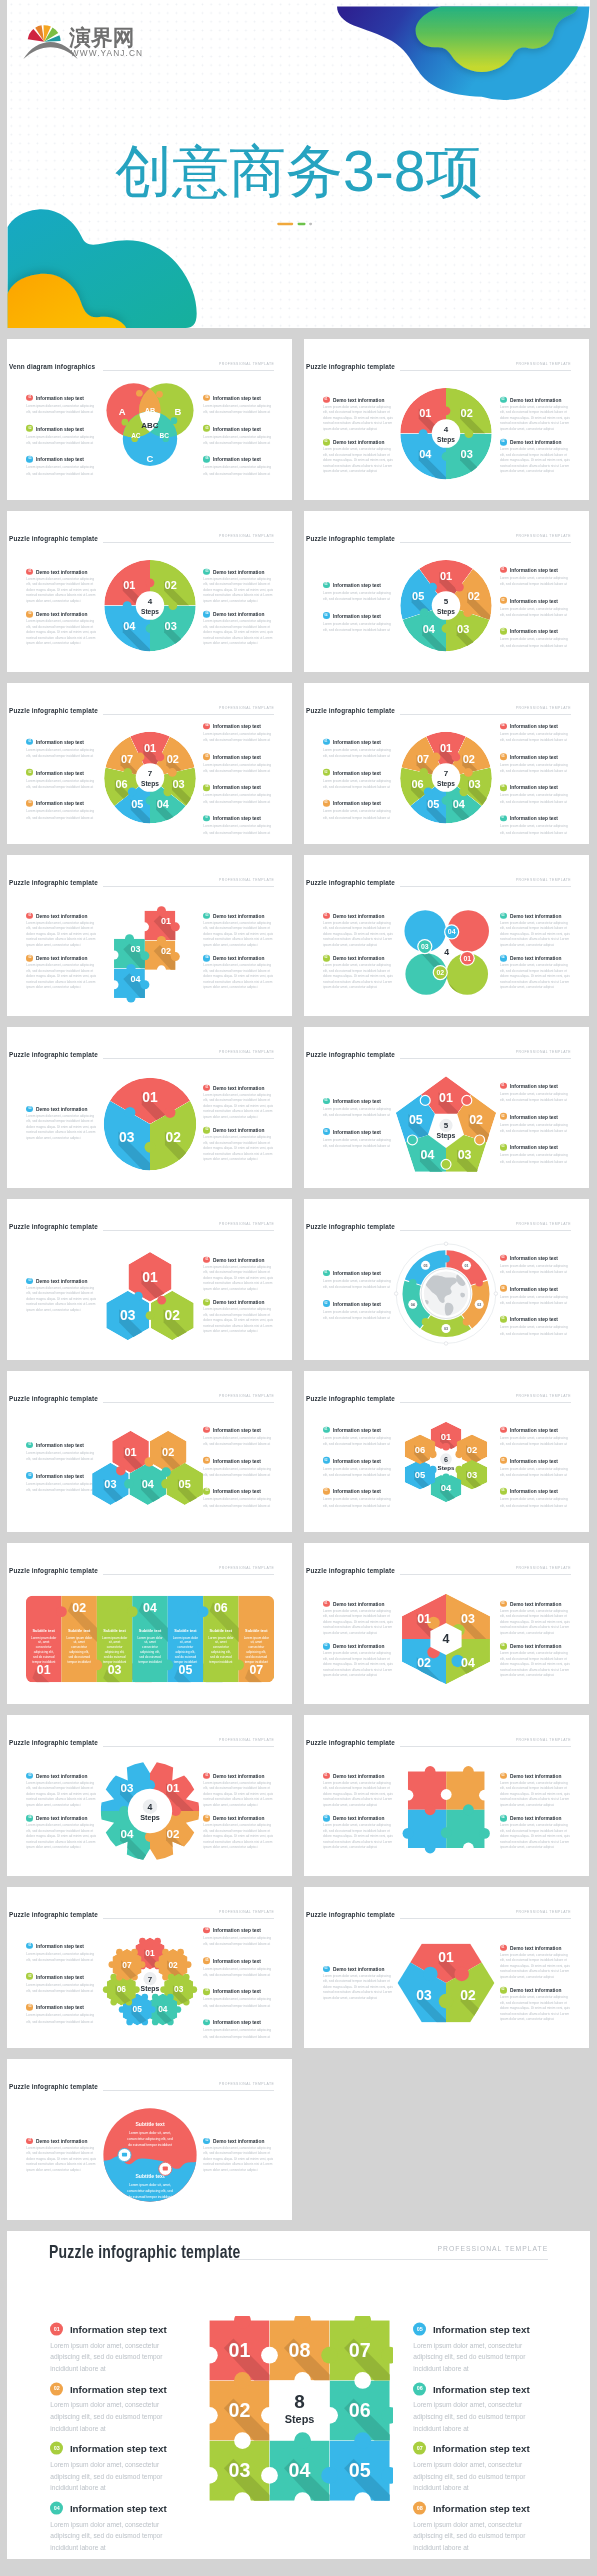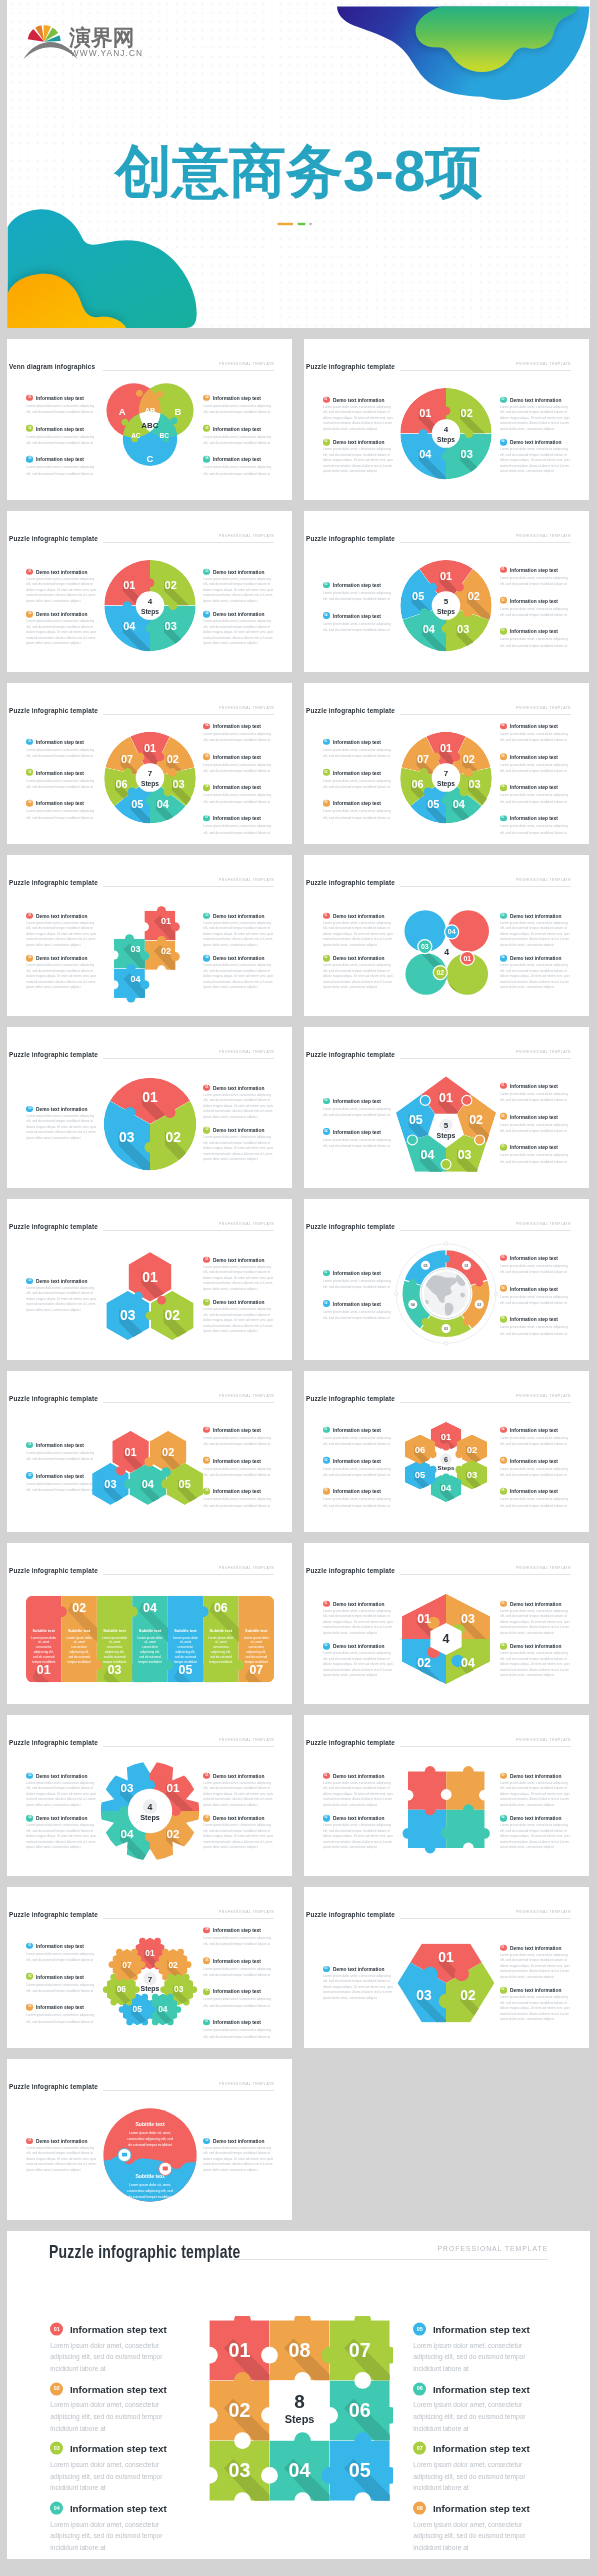--- a/index.html
+++ b/index.html
@@ -4,21 +4,21 @@
 <style>
   html,body{margin:0;padding:0;}
   body{width:597px;background:#d3d3d3;font-family:"Liberation Sans",sans-serif;}
   .page{position:relative;width:597px;padding-bottom:6.6px;}
   
   .cover{position:relative;margin:0 7.3px;width:583px;height:328px;background:#fff;overflow:hidden;}
   .cover-dots{position:absolute;left:0;top:0;width:583px;height:328px;
     background-image:radial-gradient(#eceff3 0.9px, transparent 1px);background-size:8.7px 8.7px;}
   .logo{position:absolute;left:14.6px;top:7.3px;width:128px;height:42px;margin-top:13px;}
   .cover-title{position:absolute;left:0;right:0;top:143px;text-align:center;
-    font-size:57px;font-weight:700;color:#26a3c0;letter-spacing:0px;line-height:1;}
+    font-size:57px;font-weight:400;color:#26a3c0;letter-spacing:0px;line-height:1;}
   .cover-dash{position:absolute;left:0;right:0;top:216px;text-align:center;}
   .blobs{position:absolute;left:0;top:0;}
   
   .grid{display:flex;flex-wrap:wrap;padding:0 7.3px;width:583px;}
   .card{position:relative;width:285px;height:161px;background:#fff;overflow:hidden;margin:11px 11.7px 0 0;}
   .card:nth-child(2n){margin-right:0;}
 
   
   .s-head{position:absolute;left:2px;top:23px;right:18px;height:10.2px;}
   .s-title{position:absolute;left:0;top:0;font-size:8px;font-weight:700;color:#2b333b;white-space:nowrap;

